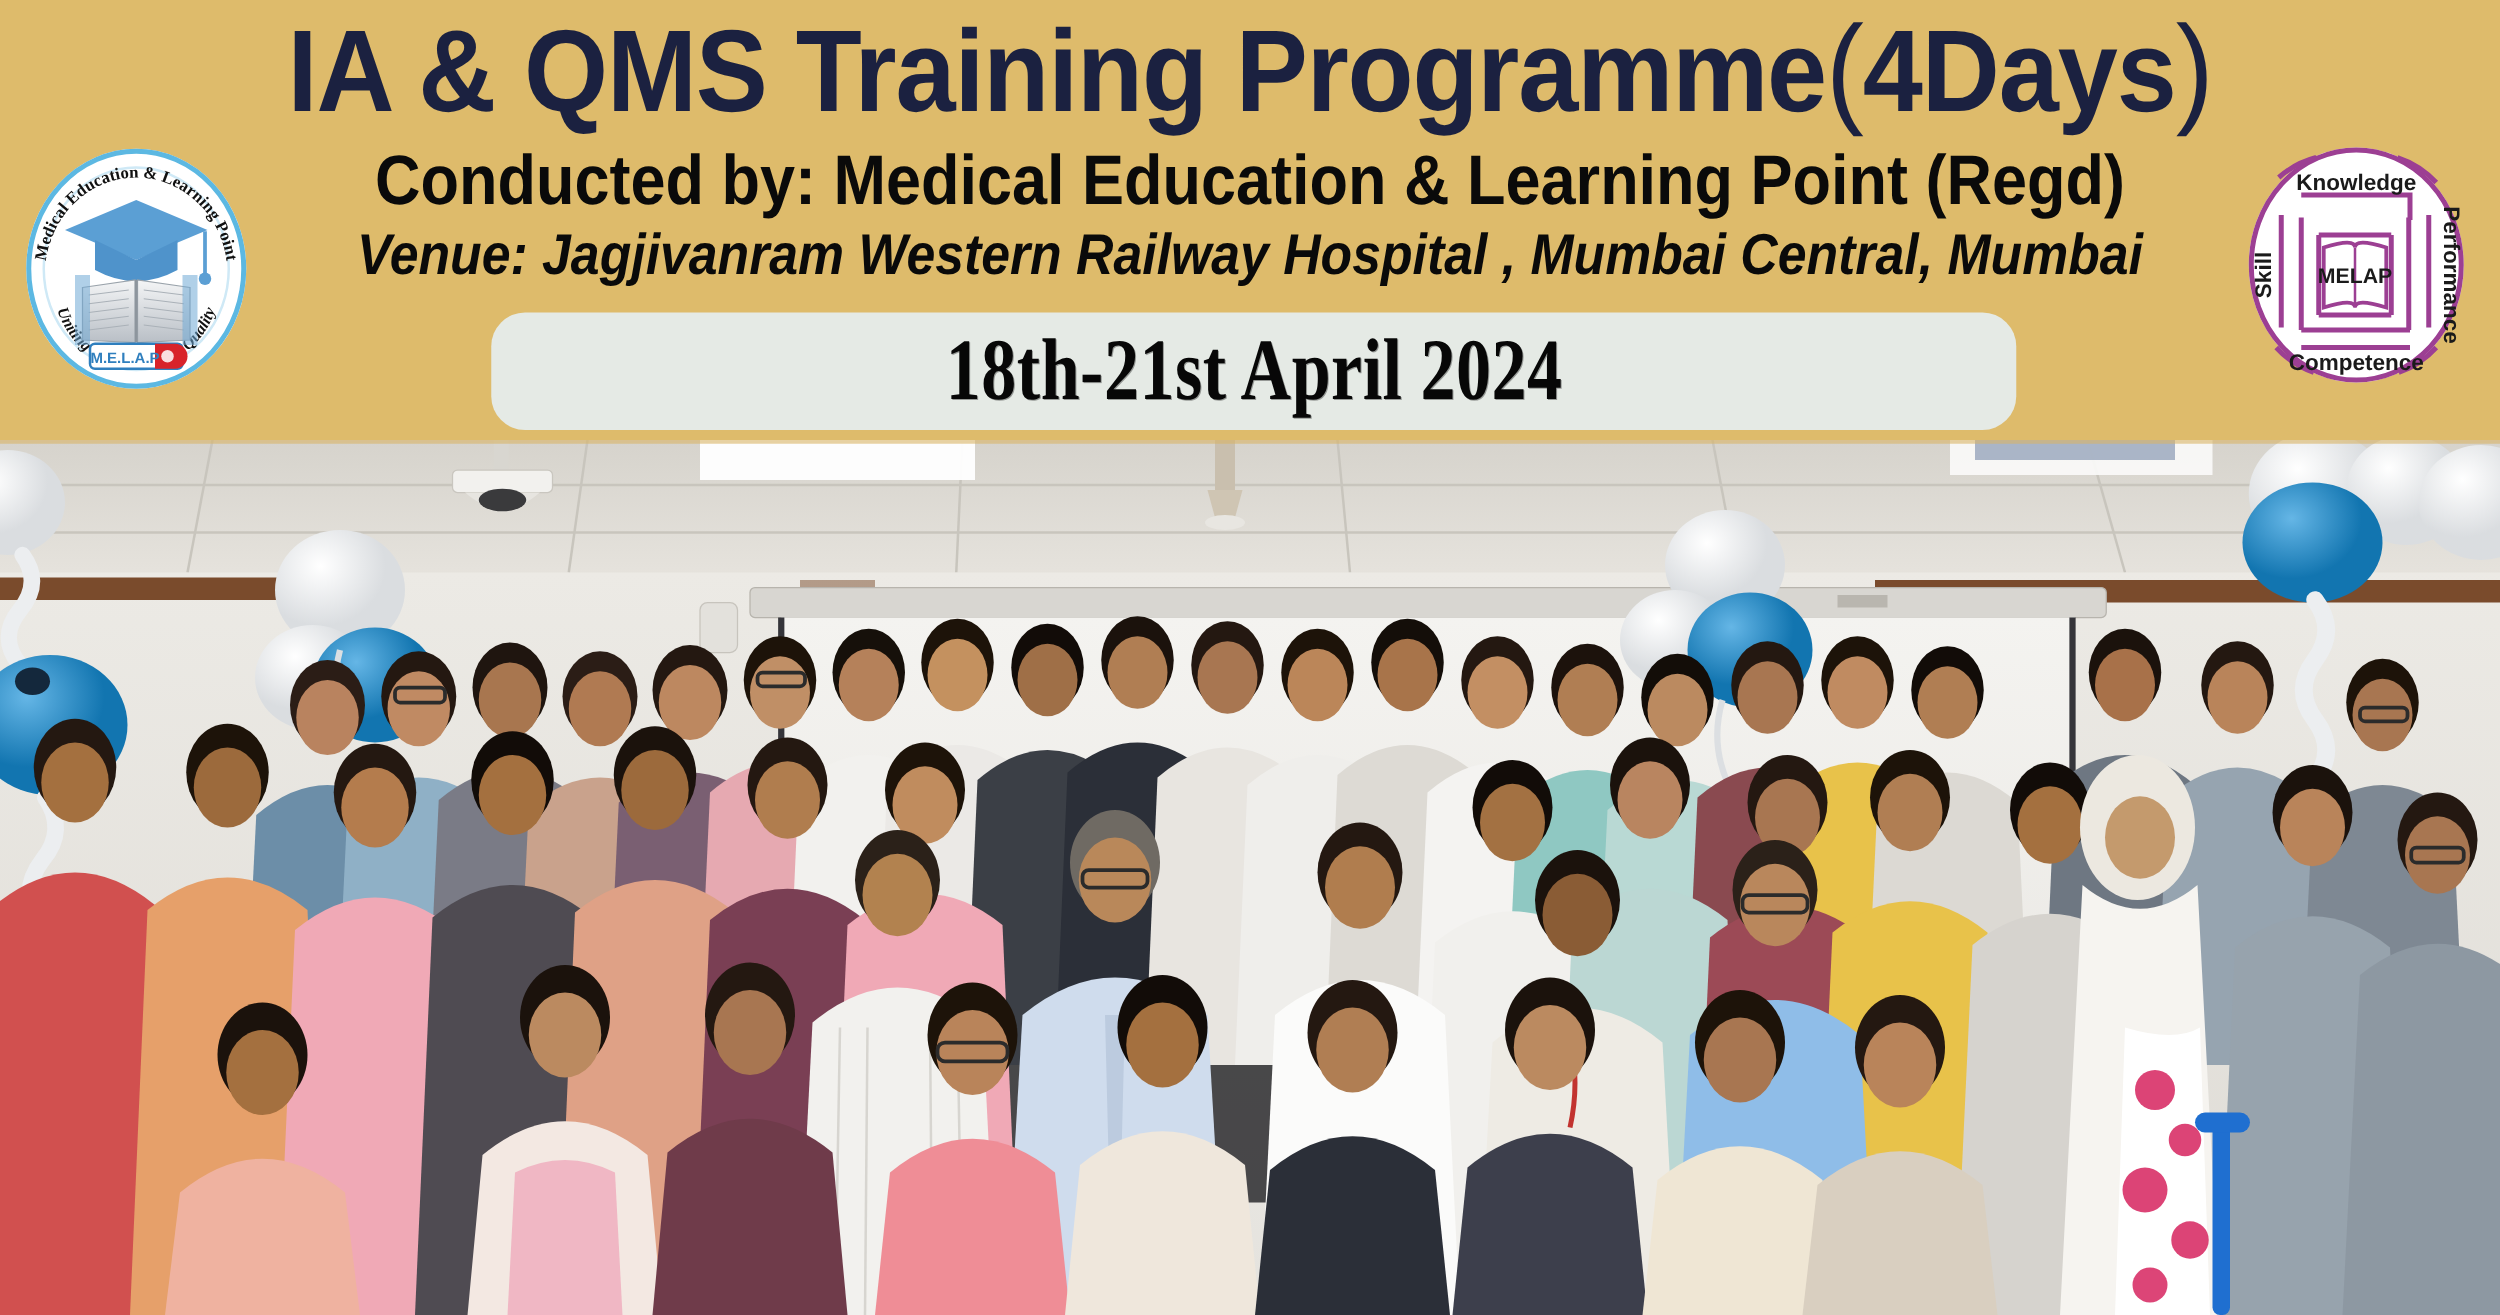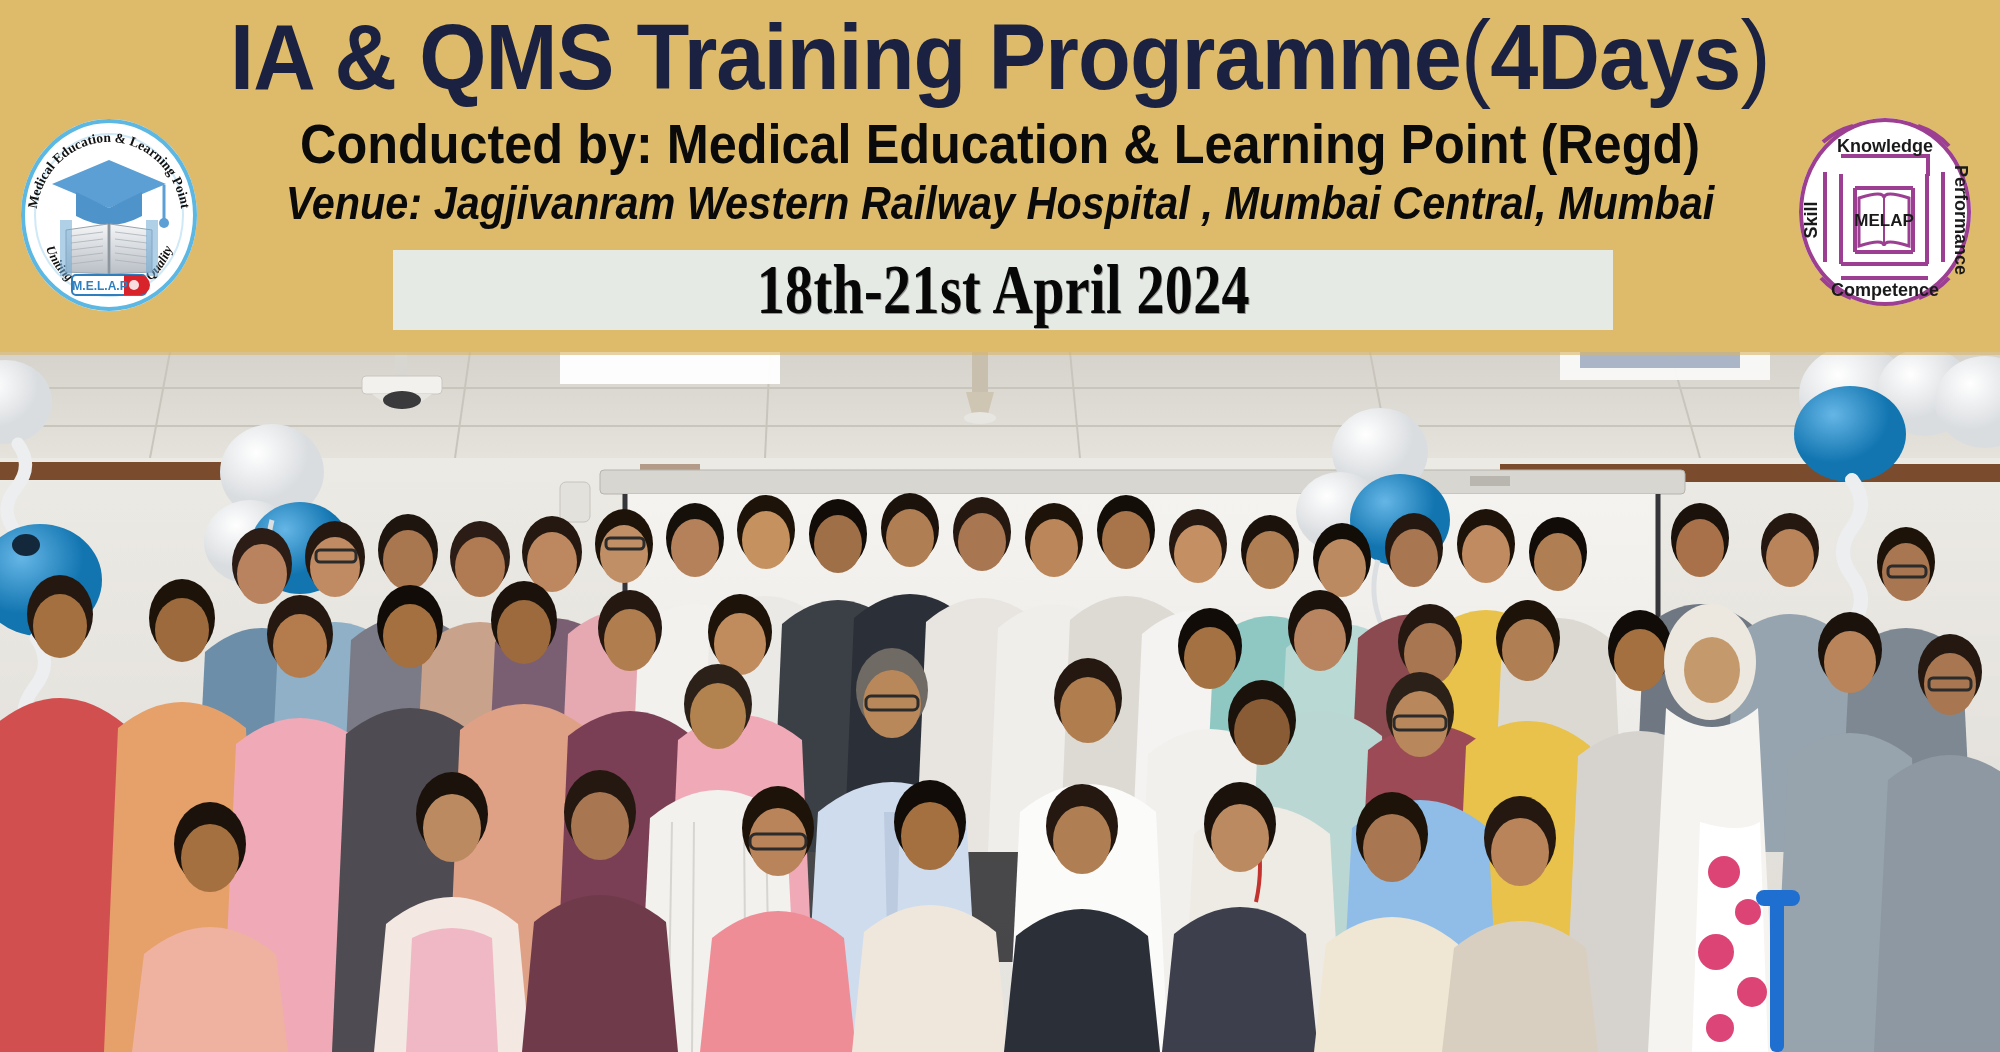--- a/index.html
+++ b/index.html
@@ -60,24 +60,25 @@
     font-style:italic;
     font-size:46px;
     color:#0a0a0a;
     transform:scaleX(0.90);
     transform-origin:50% 0;
   }
 
   
   #date-banner{
     position:absolute;left:393px;top:250px;
-    width:1220px;height:80px;
+    width:1220px;height:94px;
     background:#e5eae5;
     display:flex;align-items:center;justify-content:center;
     z-index:5;
+    border-radius:27px;
   }
   #date-text{
     font-family:"Liberation Serif",serif;
     font-weight:bold;
     font-size:70px;
     color:#070707;
     letter-spacing:0.5px;
     transform:scaleX(0.80);
     white-space:nowrap;
     text-shadow:1px 1px 0 rgba(0,0,0,0.35);

